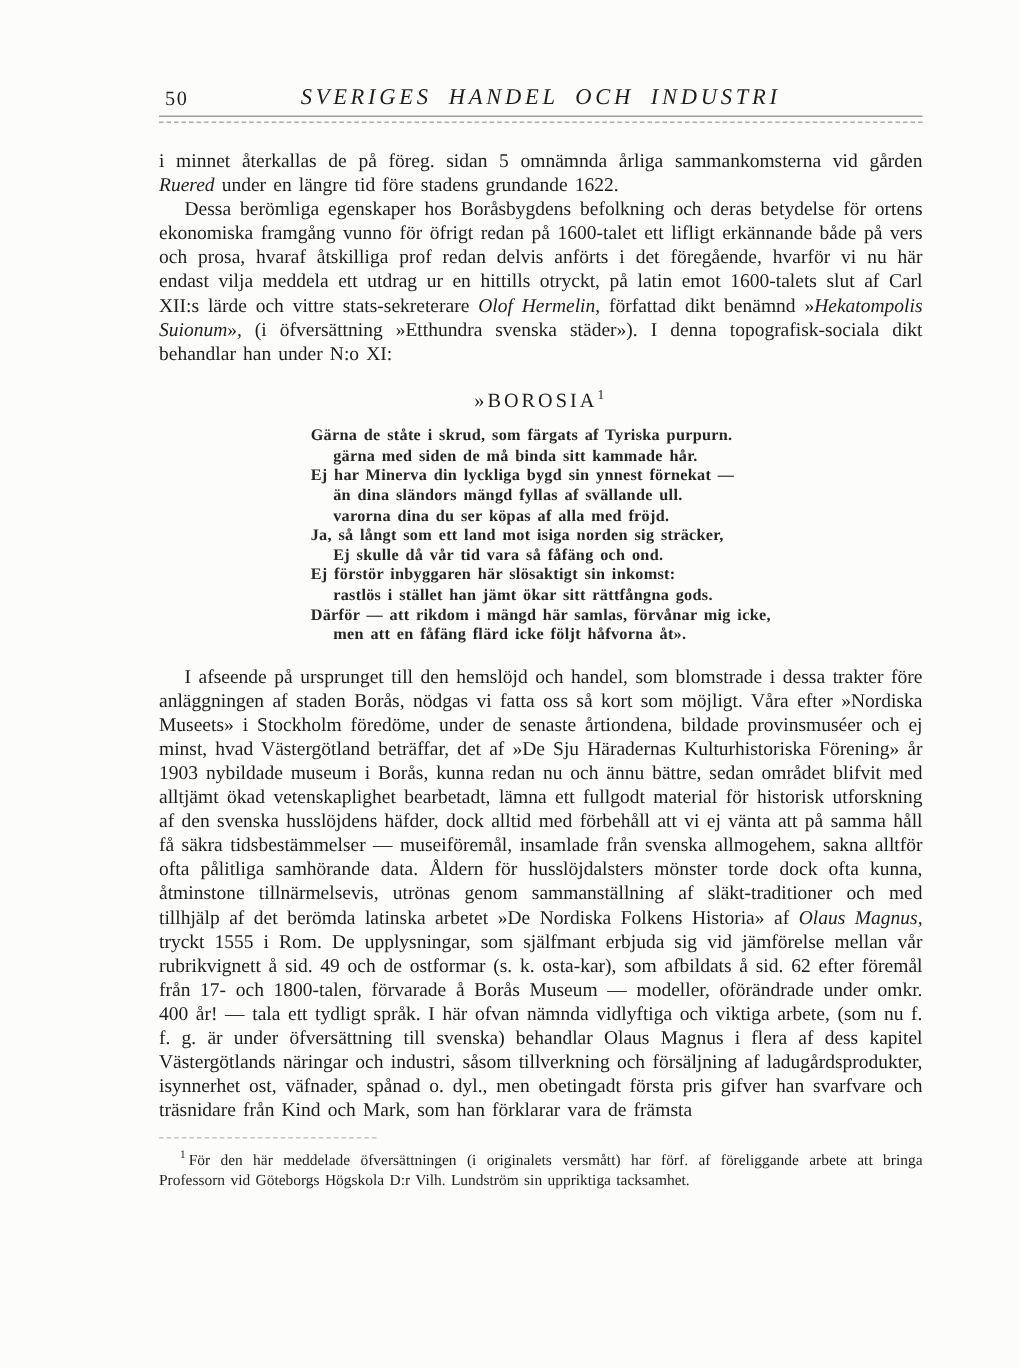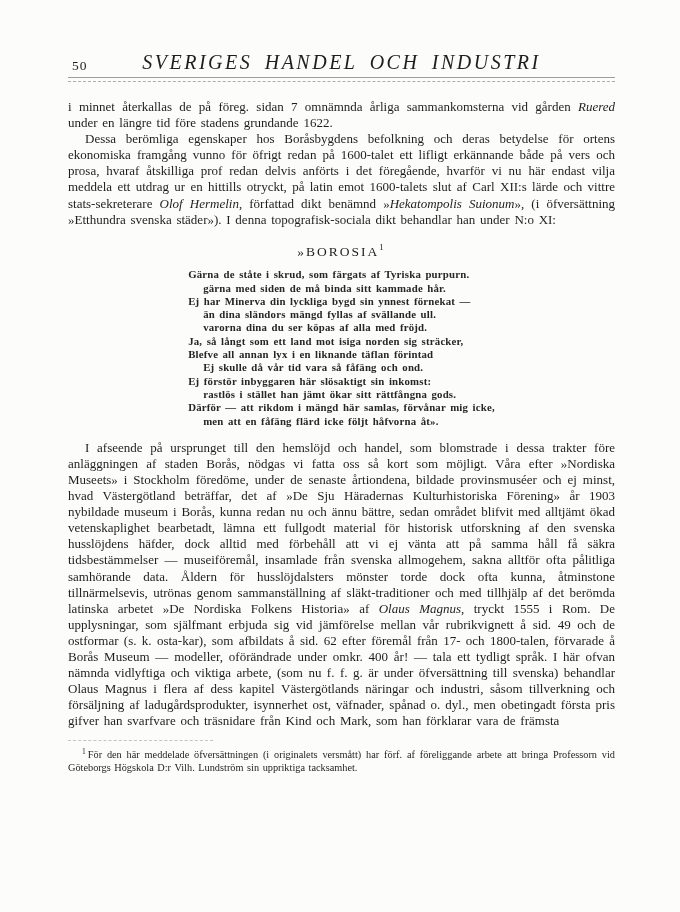--- a/index.html
+++ b/index.html
@@ -5,42 +5,42 @@
   html, body { margin: 0; padding: 0; background: #ffffff; }
   .page {
     position: relative;
     width: 680px;
     height: 912px;
     margin: 0 auto;
     background: #fcfcfb;
     color: #1e1e1e;
     font-family: "Liberation Serif", "DejaVu Serif", serif;
     box-sizing: border-box;
-    padding: 54px 65px 0 68px;
+    padding: 54px 65px 0 106px;
     overflow: hidden;
   }
   
   .runhead {
     position: relative;
     height: 22px;
   }
   .pagenum {
     position: absolute;
     left: 4px;
     bottom: 2px;
     font-size: 13.5px;
     letter-spacing: 1px;
   }
   .headtitle {
     position: absolute;
     left: 0; right: 0;
     bottom: 2px;
     text-align: center;
     font-style: italic;
-    font-size: 20px;
+    font-size: 15px;
     letter-spacing: 2.5px;
     word-spacing: 5px;
   }
   .headrule {
     height: 3px;
     border-top: 1px solid #8d8d8b;
     border-bottom: 1px dashed #a0a09d;
     margin-top: 1px;
     opacity: .85;
   }
@@ -97,34 +97,33 @@
 
   <div class="runhead">
     <span class="pagenum">50</span>
     <span class="headtitle">SVERIGES HANDEL OCH INDUSTRI</span>
   </div>
   <div class="headrule"></div>
 
   <div class="bodytext">
 
     <div id="paras-top">
-        <p class="para"><span>i minnet återkallas de på föreg. sidan 7 omnämnda årliga sammankomsterna vid gården </span><span class="it">Ruered</span><span> under en längre tid före stadens grundande 1622.</span></p>
+        <p class="para"><span>i minnet återkallas de på föreg. sidan 5 omnämnda årliga sammankomsterna vid gården </span><span class="it">Ruered</span><span> under en längre tid före stadens grundande 1622.</span></p>
         <p class="para ind"><span>Dessa berömliga egenskaper hos Boråsbygdens befolkning och deras betydelse för ortens ekonomiska framgång vunno för öfrigt redan på 1600-talet ett lifligt erkännande både på vers och prosa, hvaraf åtskilliga prof redan delvis anförts i det föregående, hvarför vi nu här endast vilja meddela ett utdrag ur en hittills otryckt, på latin emot 1600-talets slut af Carl XII:s lärde och vittre stats-sekreterare </span><span class="it">Olof Hermelin</span><span>, författad dikt benämnd »</span><span class="it">Hekatompolis Suionum</span><span>», (i öfversättning »Etthundra svenska städer»). I denna topografisk-sociala dikt behandlar han under N:o XI:</span></p>
       </div>
 
     <div class="poemhead"><span>»BOROSIA</span><sup>1</sup></div>
 
     <div class="poem" id="poem">
         <div class="poem-line">Gärna de ståte i skrud, som färgats af Tyriska purpurn.</div>
         <div class="poem-line pind">gärna med siden de må binda sitt kammade hår.</div>
         <div class="poem-line">Ej har Minerva din lyckliga bygd sin ynnest förnekat —</div>
         <div class="poem-line pind">än dina sländors mängd fyllas af svällande ull.</div>
         <div class="poem-line pind">varorna dina du ser köpas af alla med fröjd.</div>
         <div class="poem-line">Ja, så långt som ett land mot isiga norden sig sträcker,</div>
-        <div class="poem-line">Blefve all annan lyx i en liknande täflan förintad</div>
         <div class="poem-line pind">Ej skulle då vår tid vara så fåfäng och ond.</div>
         <div class="poem-line">Ej förstör inbyggaren här slösaktigt sin inkomst:</div>
         <div class="poem-line pind">rastlös i stället han jämt ökar sitt rättfångna gods.</div>
         <div class="poem-line">Därför — att rikdom i mängd här samlas, förvånar mig icke,</div>
         <div class="poem-line pind">men att en fåfäng flärd icke följt håfvorna åt».</div>
       </div>
 
     <div id="paras-bottom">
         <p class="para ind"><span>I afseende på ursprunget till den hemslöjd och handel, som blomstrade i dessa trakter före anläggningen af staden Borås, nödgas vi fatta oss så kort som möjligt. Våra efter »Nordiska Museets» i Stockholm föredöme, under de senaste årtiondena, bildade provinsmuséer och ej minst, hvad Västergötland beträffar, det af »De Sju Häradernas Kulturhistoriska Förening» år 1903 nybildade museum i Borås, kunna redan nu och ännu bättre, sedan området blifvit med alltjämt ökad vetenskaplighet bearbetadt, lämna ett fullgodt material för historisk utforskning af den svenska husslöjdens häfder, dock alltid med förbehåll att vi ej vänta att på samma håll få säkra tidsbestämmelser — museiföremål, insamlade från svenska allmogehem, sakna alltför ofta pålitliga samhörande data.  Åldern för husslöjdalsters mönster torde dock ofta kunna, åtminstone tillnärmelsevis, utrönas genom sammanställning af släkt-traditioner och med tillhjälp af det berömda latinska arbetet »De Nordiska Folkens Historia» af </span><span class="it">Olaus Magnus</span><span>, tryckt 1555 i Rom.  De upplysningar, som själfmant erbjuda sig vid jämförelse mellan vår rubrikvignett å sid. 49 och de ostformar (s. k. osta-kar), som afbildats å sid. 62 efter föremål från 17- och 1800-talen, förvarade å Borås Museum — modeller, oförändrade under omkr. 400 år! — tala ett tydligt språk.  I här ofvan nämnda vidlyftiga och viktiga arbete, (som nu f. f. g. är under öfversättning till svenska) behandlar Olaus Magnus i flera af dess kapitel Västergötlands näringar och industri, såsom tillverkning och försäljning af ladugårdsprodukter, isynnerhet ost, väfnader, spånad o. dyl., men obetingadt första pris gifver han svarfvare och träsnidare från Kind och Mark, som han förklarar vara de främsta</span></p>
       </div>

